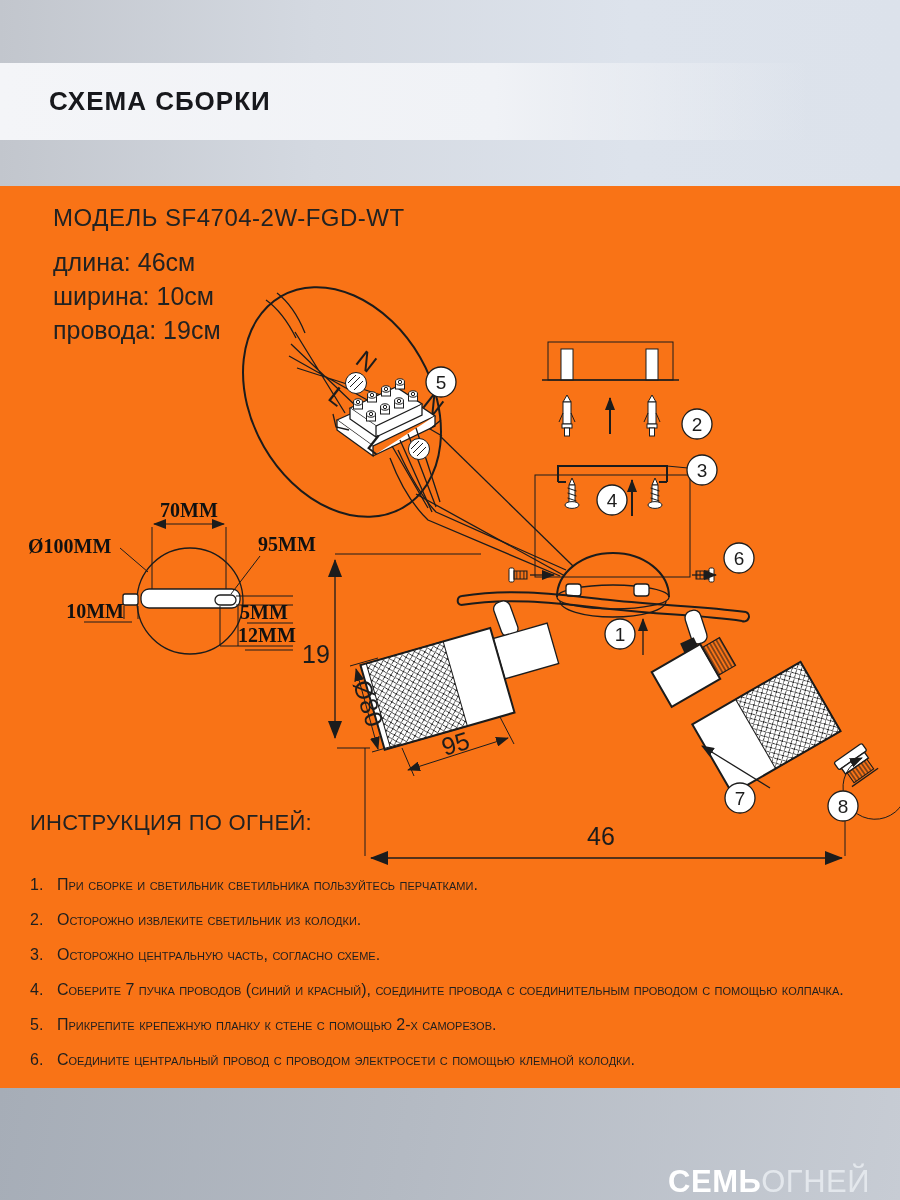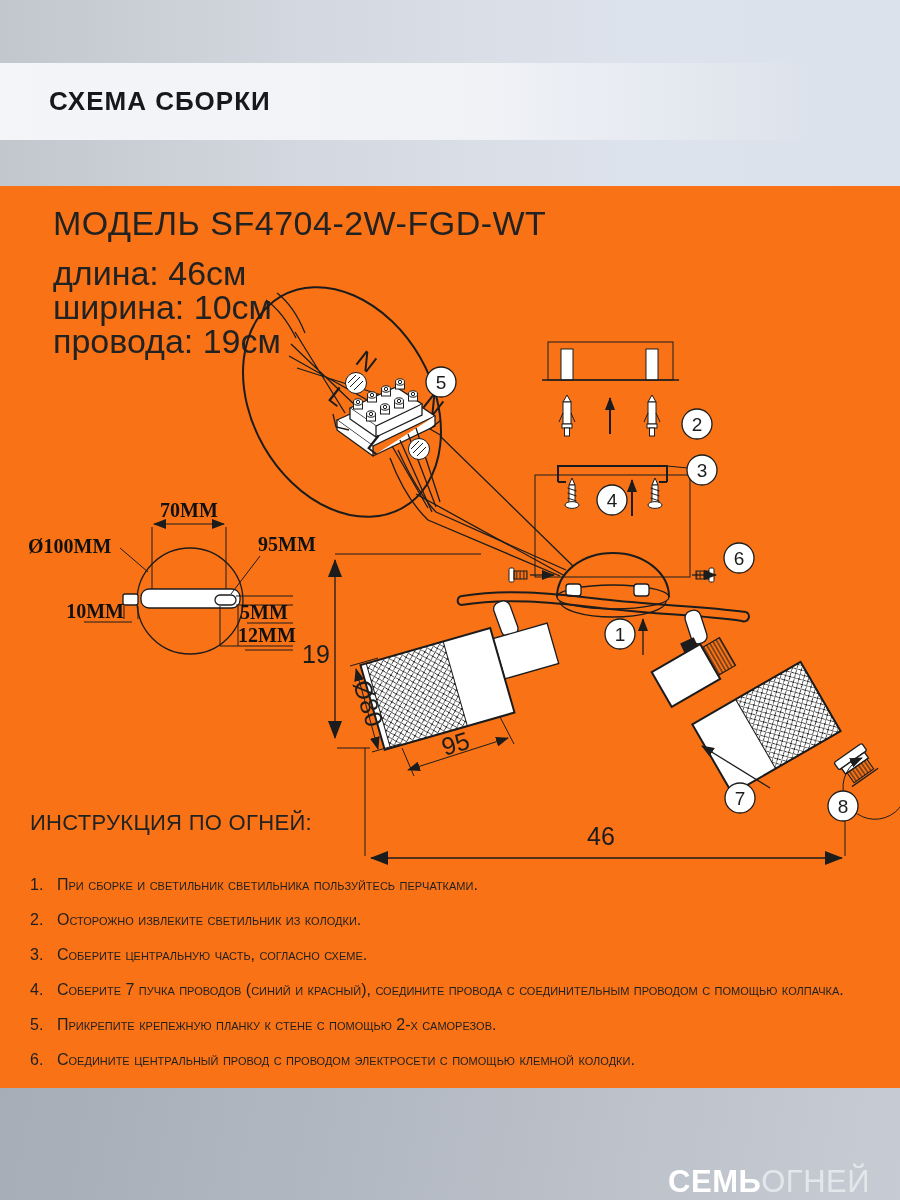--- a/index.html
+++ b/index.html
@@ -7,22 +7,22 @@
         font-family:"Liberation Sans",sans-serif;color:#1c1c1c;}
   
   .hdr{position:absolute;left:0;top:0;width:900px;height:186px;
        background:linear-gradient(to right,#c2c6cd 0%,#d4d9e1 35%,#dde3ec 70%,#dce2eb 100%);}
   .hdr-band{position:absolute;left:0;top:63px;width:900px;height:77px;
        background:linear-gradient(to right,#f4f5f8 0%,#f0f2f6 55%,rgba(222,227,236,0) 90%);
        display:flex;align-items:center;}
   .hdr-title{margin-left:49px;font-size:26px;font-weight:700;letter-spacing:1px;color:#17181c;}
   
   .model{position:absolute;left:53px;top:204px;}
-  .model-line1{font-size:34px;letter-spacing:.5px;color:#222;}
-  .model-dims{margin-top:13px;font-size:34px;line-height:34px;color:#222;}
+  .model-line1{font-size:24px;letter-spacing:.5px;color:#222;}
+  .model-dims{margin-top:13px;font-size:25px;line-height:34px;color:#222;}
   
   svg.draw{position:absolute;left:0;top:0;z-index:2;pointer-events:none;}
   .ln{fill:none;stroke:#1c1c1c;stroke-width:1.3px;}
   .ln2{fill:none;stroke:#1c1c1c;stroke-width:2px;}
   .thin{fill:none;stroke:#1c1c1c;stroke-width:1px;}
   .fillw{fill:#fff;stroke:#1c1c1c;}
   .blk{fill:#1c1c1c;stroke:none;}
   text.num{font-size:25px;fill:#1c1c1c;}
   text.mm{font-family:"Liberation Serif",serif;font-weight:700;font-size:20px;fill:#111;}
   text.wl{font-size:25px;fill:#1c1c1c;}
@@ -325,21 +325,21 @@
       <div class="item">
         <span class="n">1.</span>
         <span>При сборке и светильник светильника пользуйтесь перчатками.</span>
       </div>
       <div class="item">
         <span class="n">2.</span>
         <span>Осторожно извлеките светильник из колодки.</span>
       </div>
       <div class="item">
         <span class="n">3.</span>
-        <span>Соберите центральную часть, согласно схеме.</span>
+        <span>Осторожно центральную часть, согласно схеме.</span>
       </div>
       <div class="item">
         <span class="n">4.</span>
         <span>Соберите 7 пучка проводов (синий и красный), соедините провода с соединительным проводом с помощью колпачка.</span>
       </div>
       <div class="item">
         <span class="n">5.</span>
         <span>Прикрепите крепежную планку к стене с помощью 2-х саморезов.</span>
       </div>
       <div class="item">

